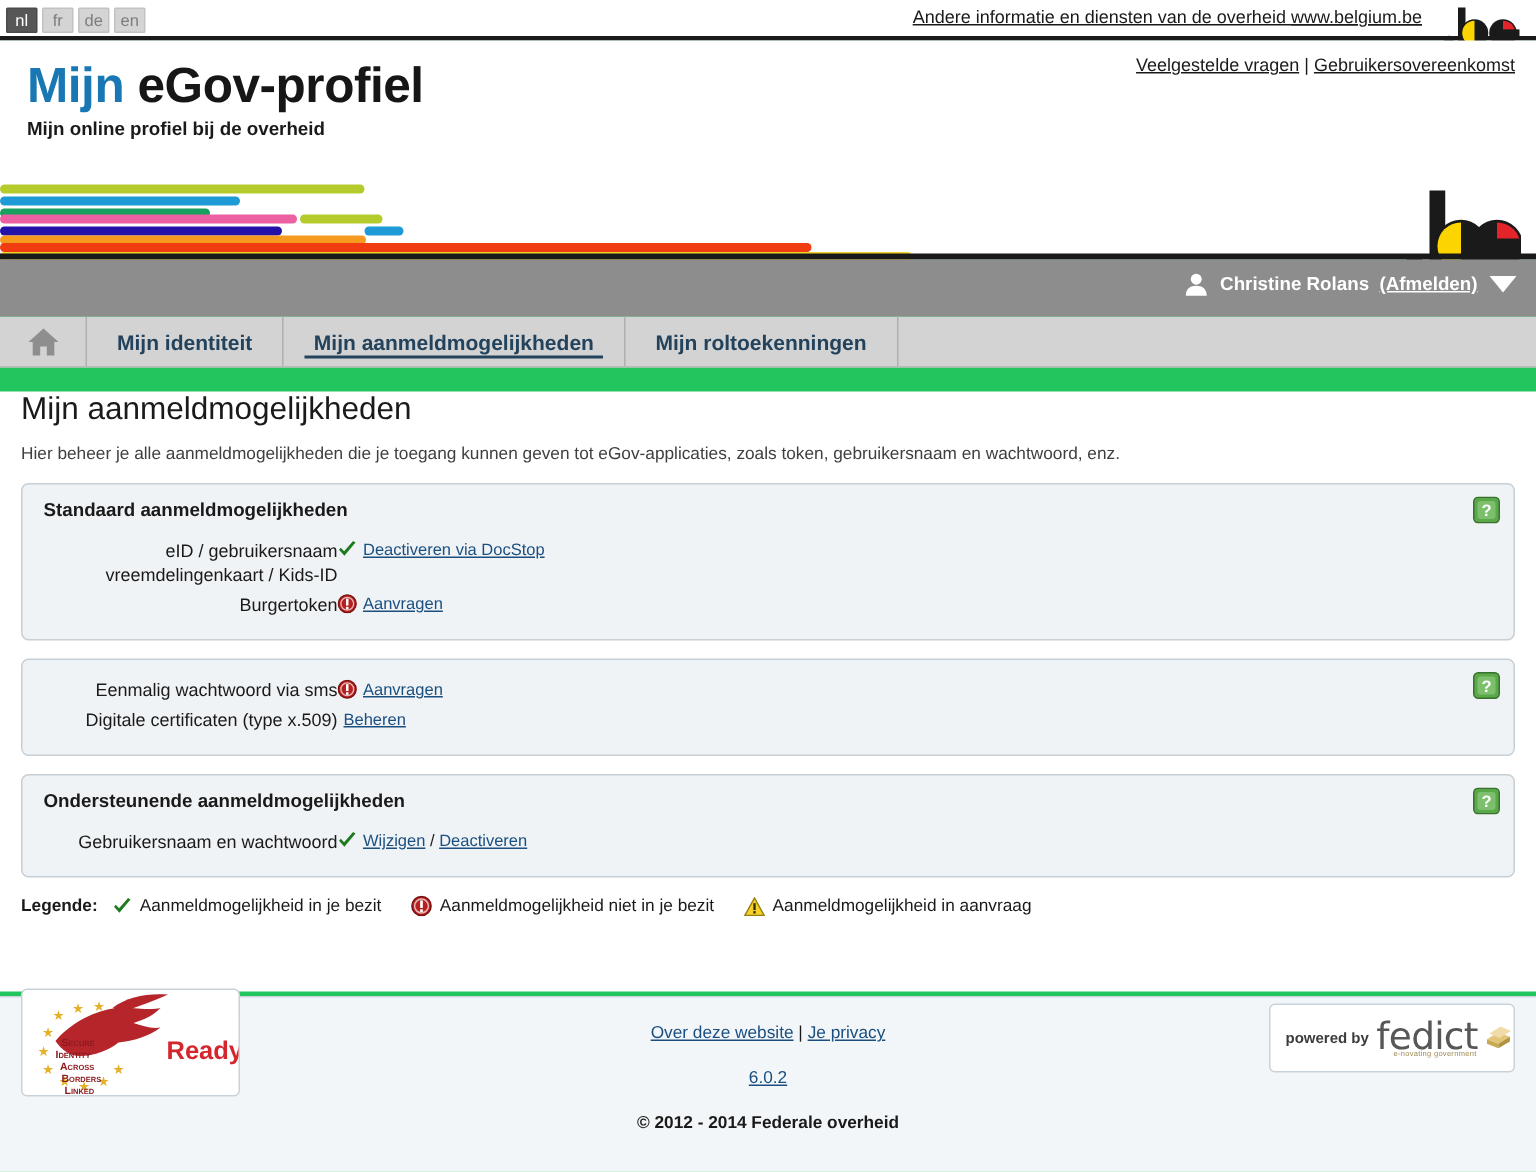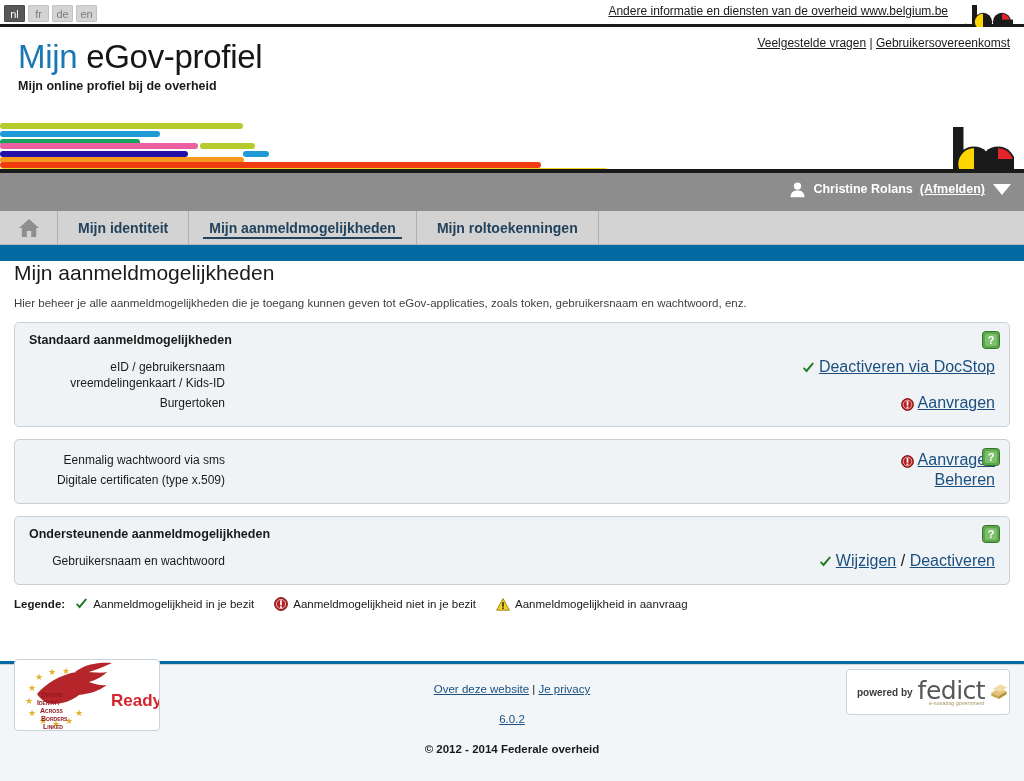--- a/index.html
+++ b/index.html
@@ -3,21 +3,21 @@
 <meta charset="utf-8">
 <style>
   * { box-sizing: border-box; }
   html, body {
     margin: 0; padding: 0;
     width: 1024px; height: 781px;
     background: #ffffff;
     font-family: "Liberation Sans", sans-serif;
     overflow: hidden;
   }
-  .page { position: relative; width: 1024px; height: 781px; background:#0369a1; }
+  .page { position: relative; width: 1024px; height: 781px; background:#22c55e; }
 
   
   .topbar {
     position: relative; height: 27px; width: 100%;
     border-bottom: 3px solid #1a1a1a;
     background: #fff;
   }
   .langs { position:absolute; left:4px; top:5px; display:flex; gap:3px; }
   .lang {
     display:inline-block; min-width:21px; height:17px; line-height:17px;
@@ -35,21 +35,21 @@
   
   .belogo-top {
     position:absolute; right:6px; top:2px; width:58px; height:30px;
     overflow:hidden;
   }
 
   
   .header { position:relative; height:146px; background:#fff; }
   .brand { position:absolute; left:18px; top:12px; }
   .brand h1 {
-    margin:0; font-size:33px; line-height:36px; font-weight:normal;
+    margin:0; font-size:33px; line-height:36px; font-weight:bold;
     color:#161616; letter-spacing:-0.3px;
   }
   .brand h1 .mijn { color:#1978b3; }
   .brand .tagline {
     margin-top:4px; font-size:12.5px; font-weight:bold; color:#1a1a1a;
   }
   .headerlinks {
     position:absolute; right:14px; top:9px; font-size:12px;
     white-space:nowrap; color:#1a1a1a;
   }
@@ -124,21 +124,21 @@
   .help-icon {
     position:absolute; right:9px; top:8px;
     width:18px; height:18px; cursor:pointer;
   }
   .rowtable { width:100%; border-collapse:collapse; }
   .rowtable td { vertical-align:top; padding:2px 0; }
   .rowlabel {
     text-align:right; font-size:12px; color:#1a1a1a;
     padding-right:9px; white-space:normal; line-height:16px;
   }
-  .rowactions { font-size:16px; color:#1a1a1a; line-height:16px; white-space:nowrap;text-align:right; }
+  .rowactions { font-size:11px; color:#1a1a1a; line-height:16px; white-space:nowrap; }
   .rowactions a { color:#1a4f80; text-decoration:underline; }
   .status-ico { display:inline-block; vertical-align:-3px; margin-right:4px; }
 
   .legend {
     font-size:11.5px; color:#1a1a1a; margin-top:6px;
     display:flex; align-items:center; gap:6px; flex-wrap:nowrap;
   }
   .legend .lg-label { font-weight:bold; margin-right:4px; }
   .legend .lg-item { display:flex; align-items:center; gap:5px; margin-right:14px; }
 

